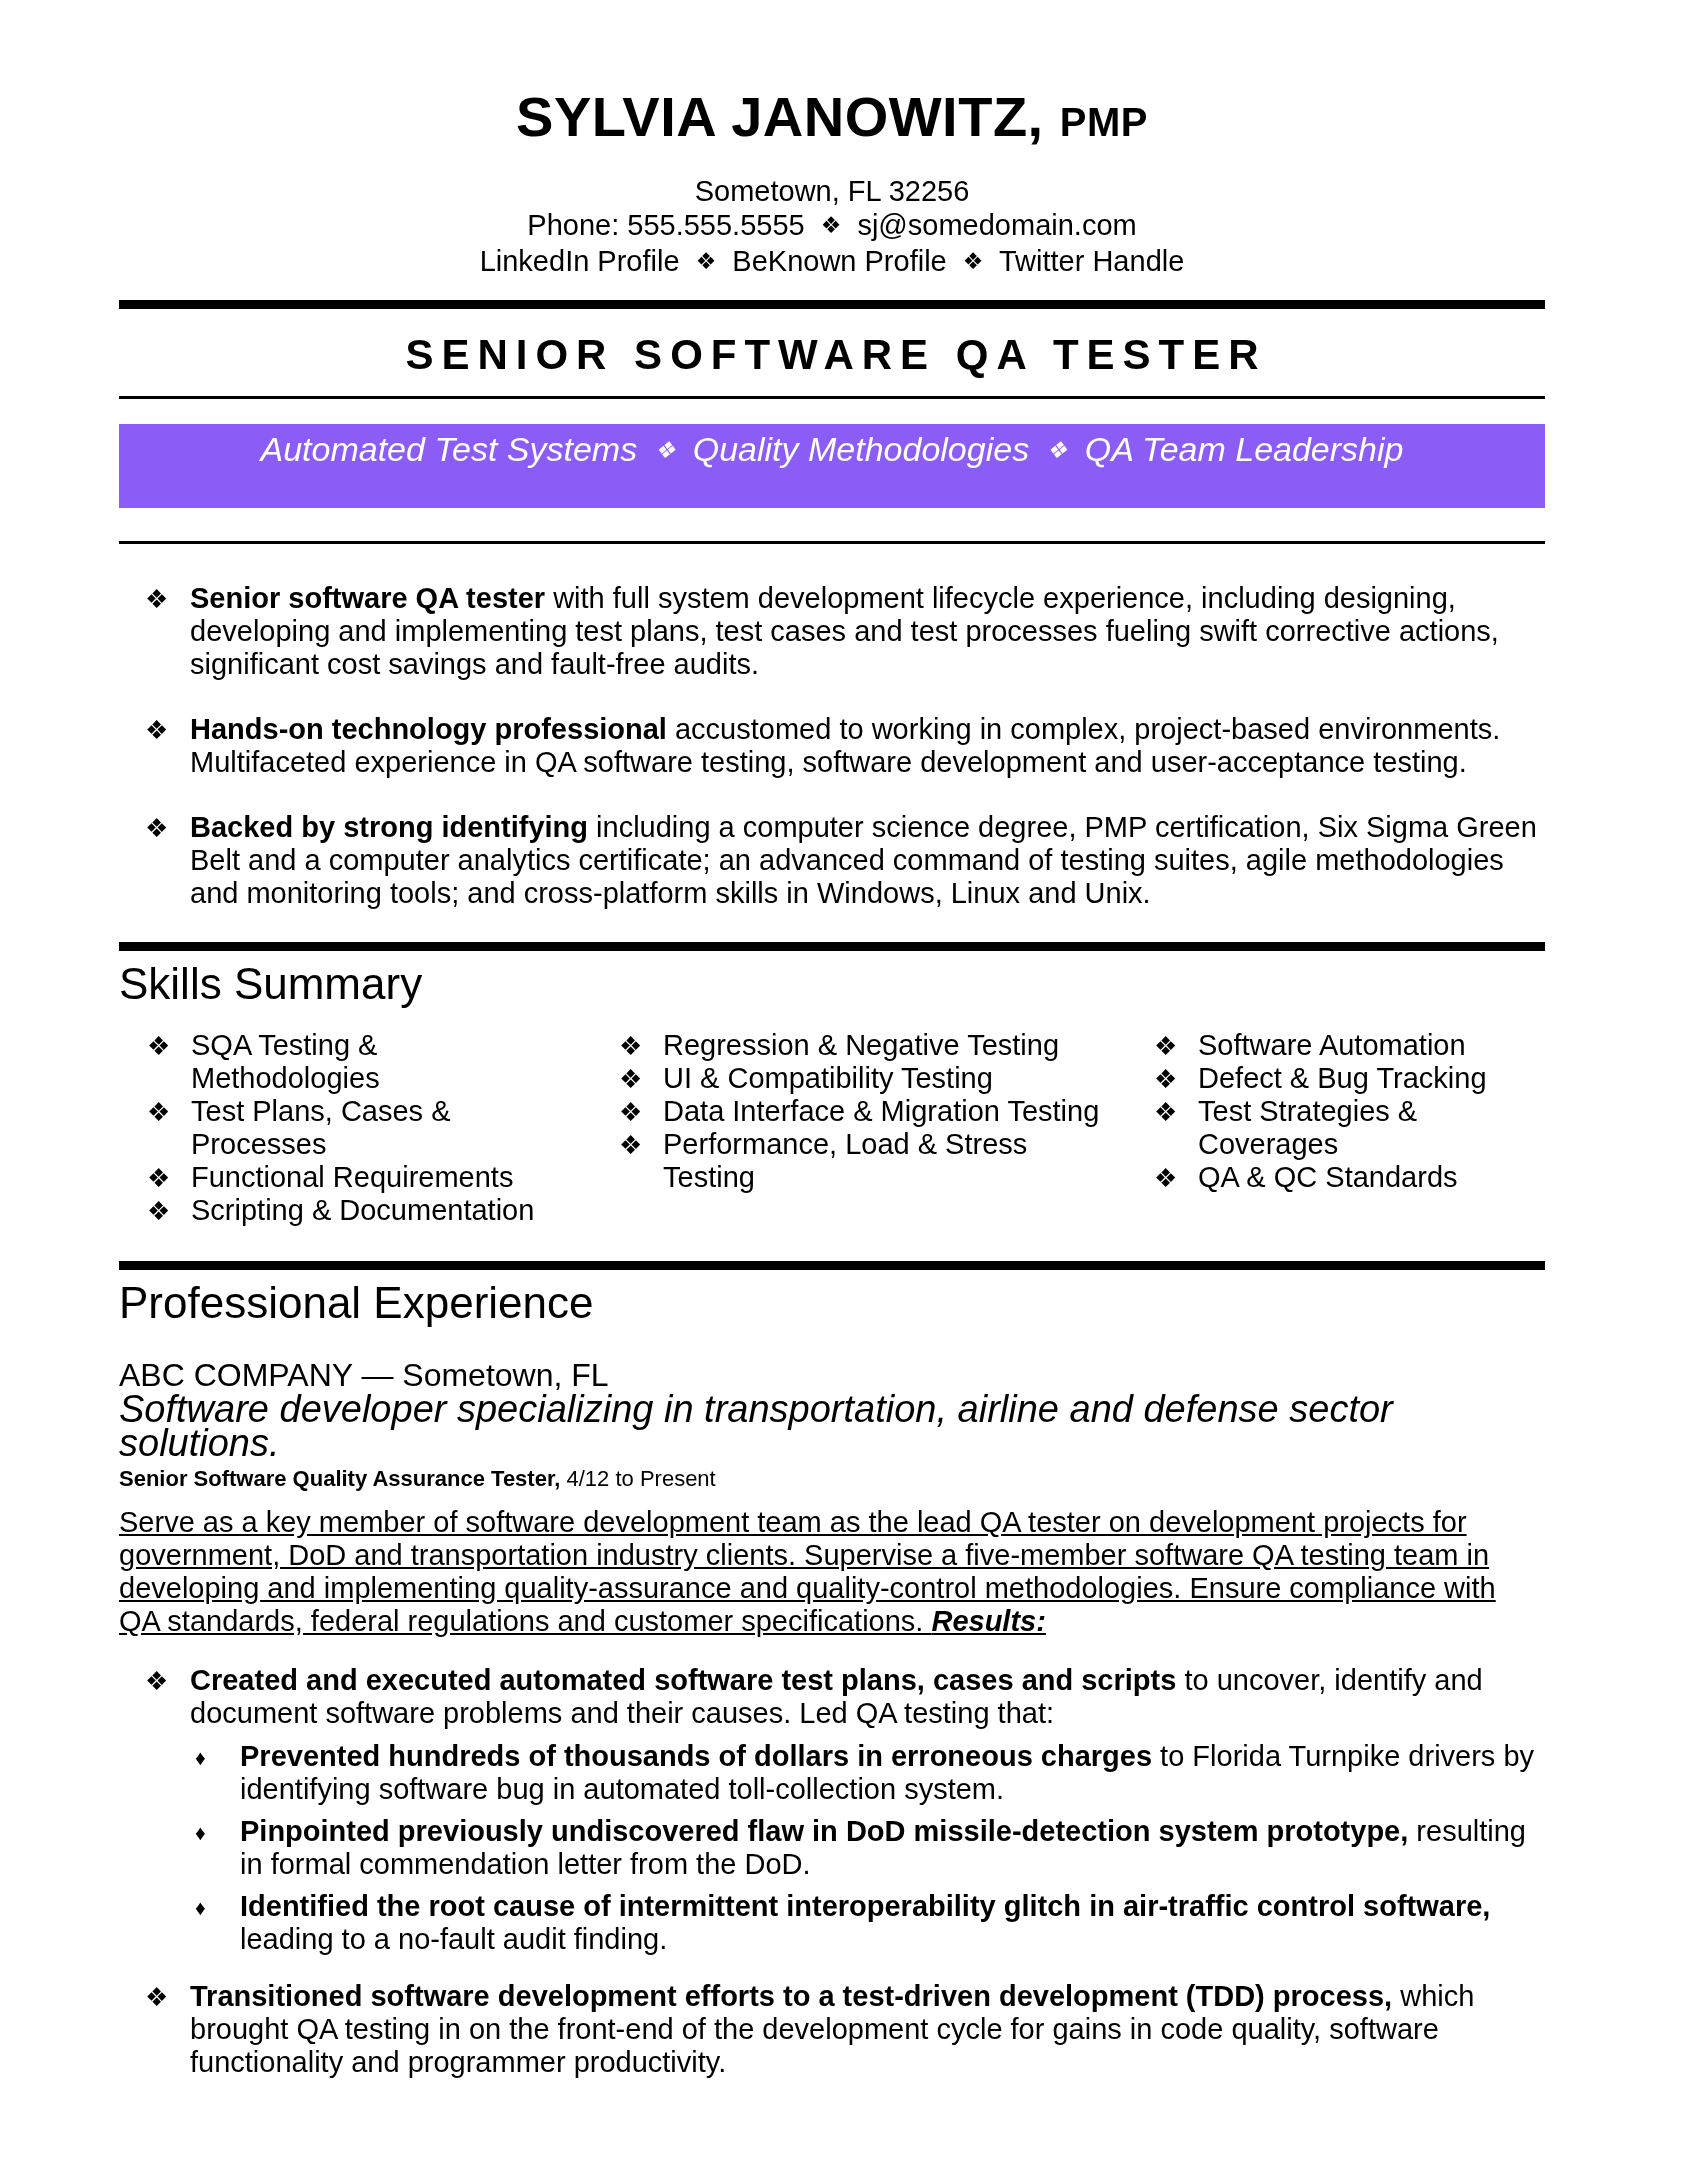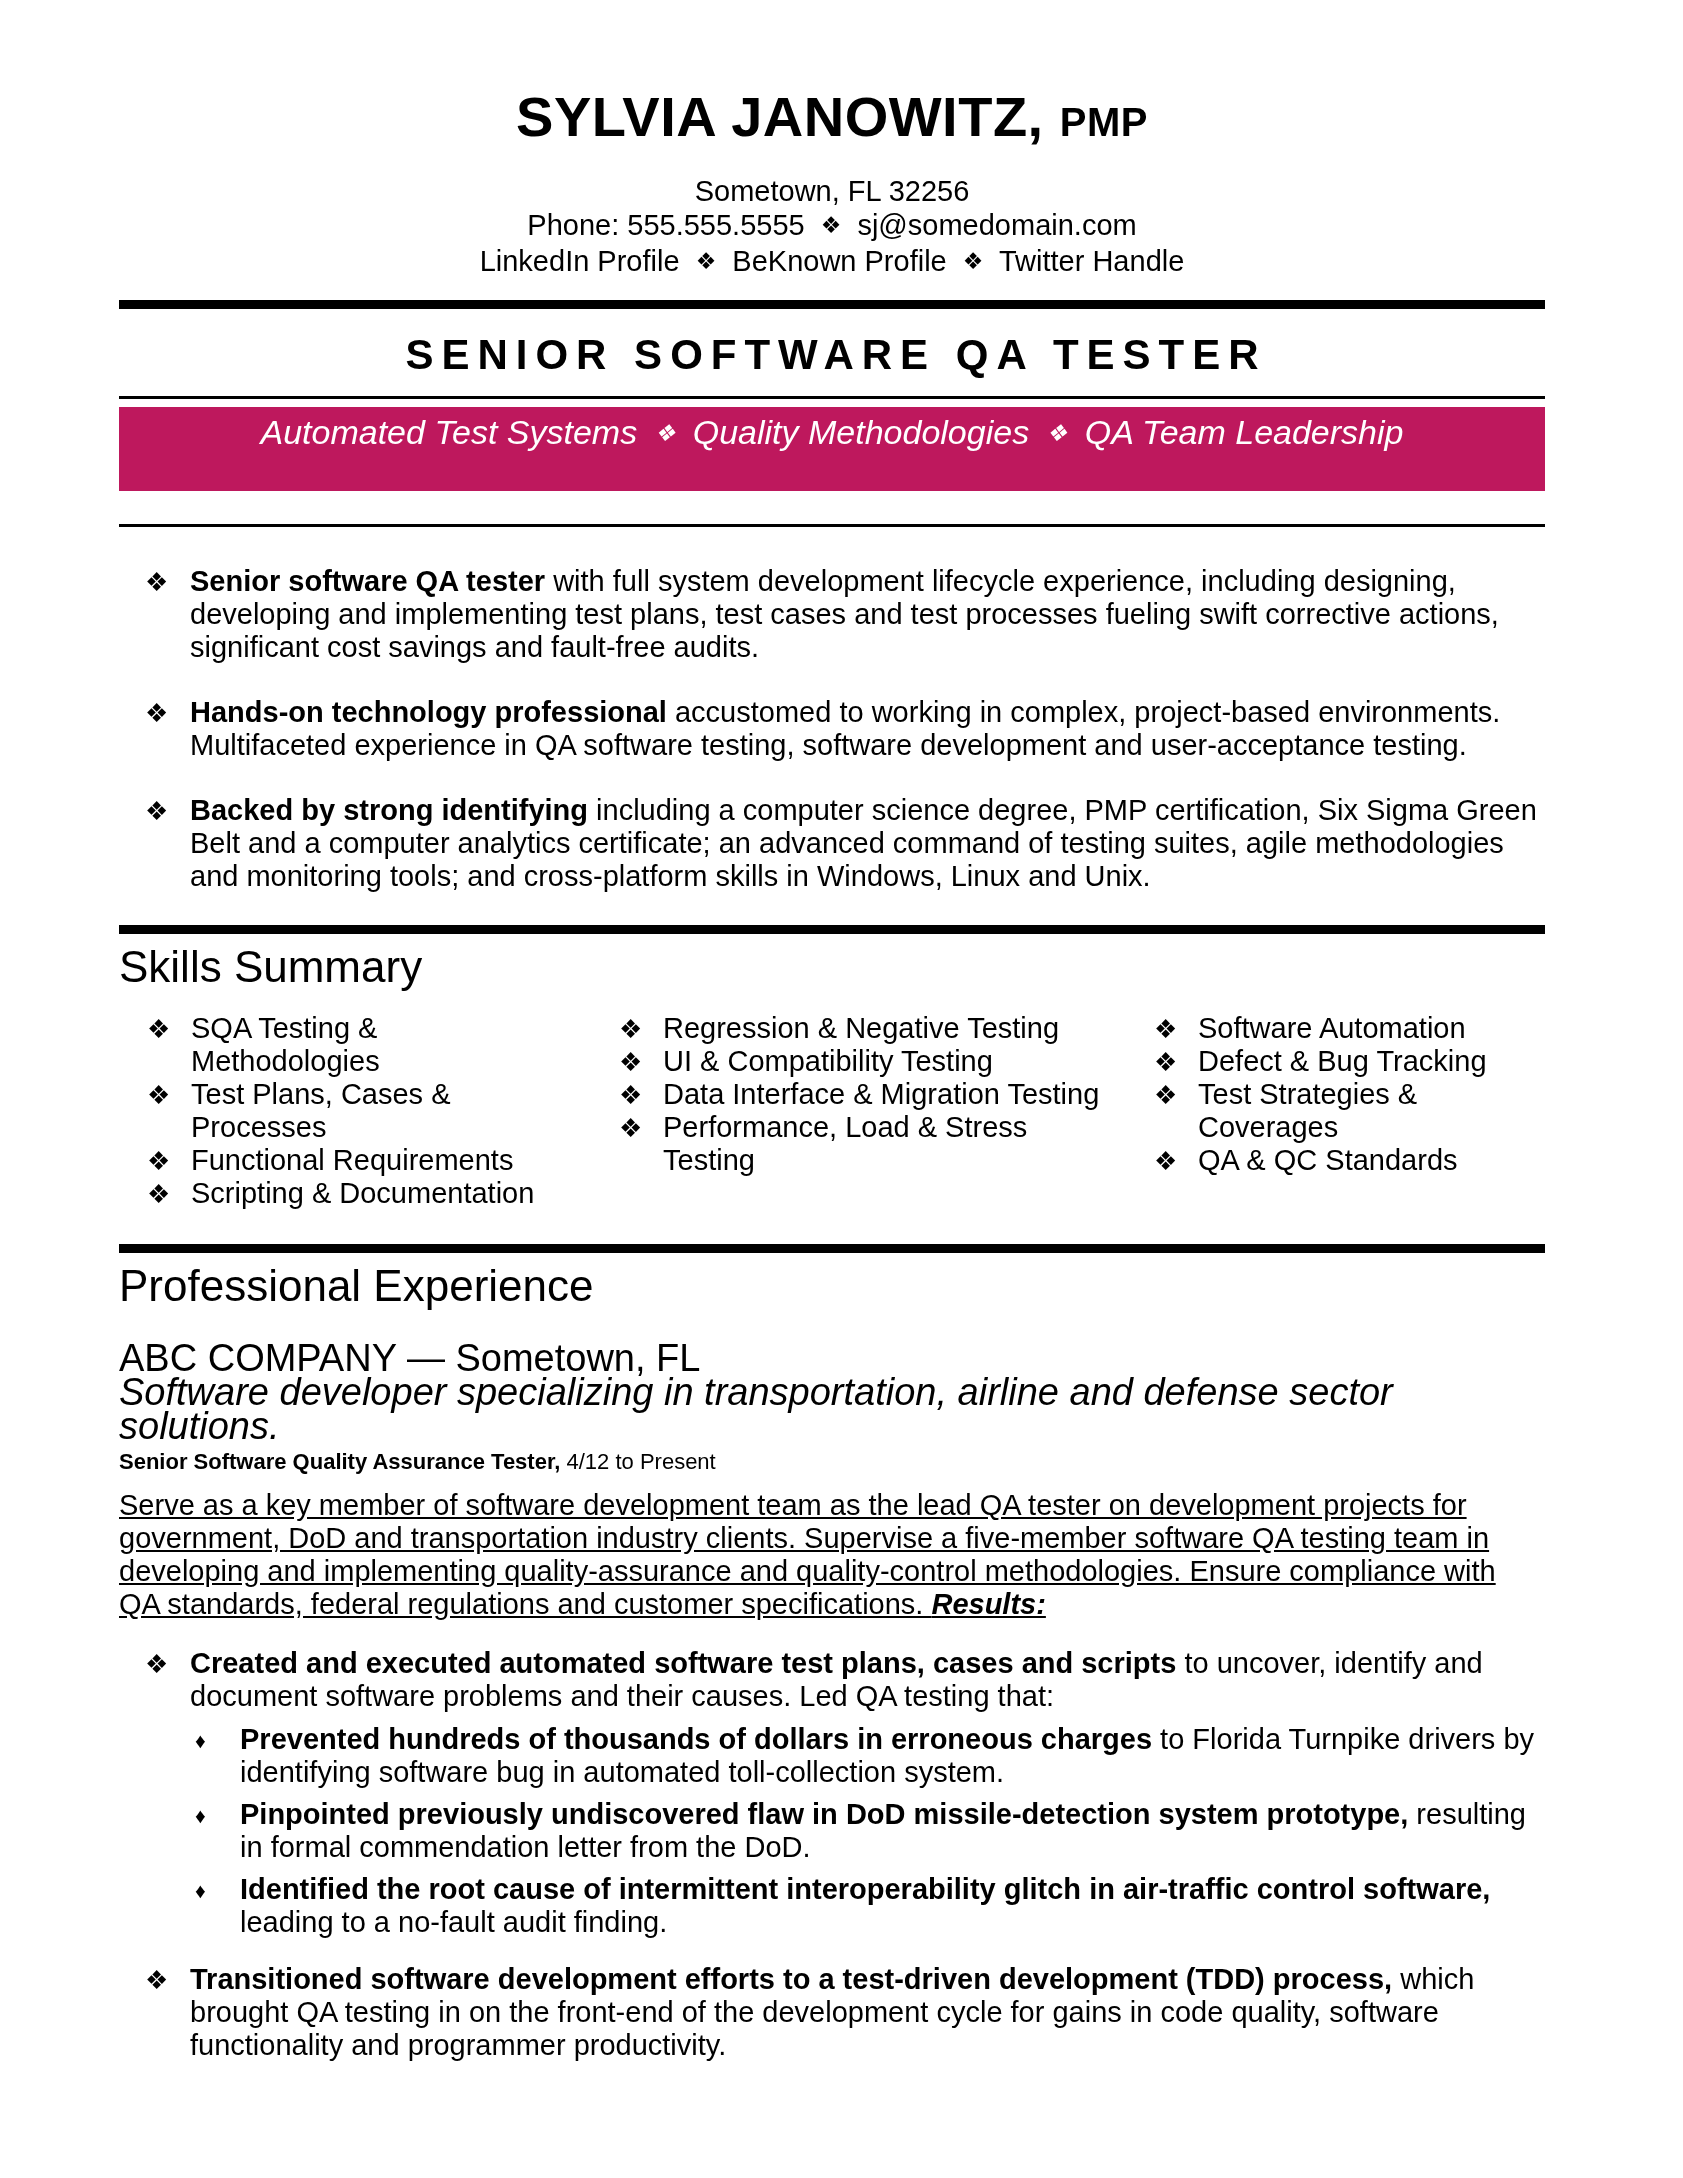--- a/index.html
+++ b/index.html
@@ -45,22 +45,22 @@
     margin-top: 22px;
     text-align: center;
     font-weight: bold;
     font-size: 42px;
     line-height: 48px;
     letter-spacing: 8px;
     padding-left: 8px; 
     white-space: nowrap;
   }
   .banner {
-    margin-top: 8px;
-    background: #be185d;
+    margin-top: 25px;
+    background: #8b5cf6;
     color: #ffffff;
     font-style: italic;
     font-size: 34px;
     line-height: 38px;
     text-align: center;
     padding: 6px 0 36px 0;
     white-space: nowrap;
   }
 
   
@@ -102,21 +102,21 @@
   .skill-col-3 { flex: 1; }
   .skill-item { position: relative; padding-left: 44px; }
   .skill-col-1 .skill-item { padding-right: 54px; }
   .skill-col-2 .skill-item { padding-right: 54px; }
   .skill-bullet {
     position: absolute; left: 0; top: 1px;
     font-size: 26px; line-height: 33px;
   }
 
   
-  .company-line { margin-top: 32px; font-size: 38px; line-height: 34px; }
+  .company-line { margin-top: 32px; font-size: 32px; line-height: 34px; }
   .company-desc { font-style: italic; font-size: 38px; line-height: 34px; }
   .role-line { margin-top: 2px; font-size: 22px; line-height: 34px; }
   .role-title { font-weight: bold; }
   .overview { margin-top: 10px; text-decoration: underline; }
   .results-label { font-weight: bold; font-style: italic; }
 </style>
 </head>
 <body>
 
 <div class="page">

